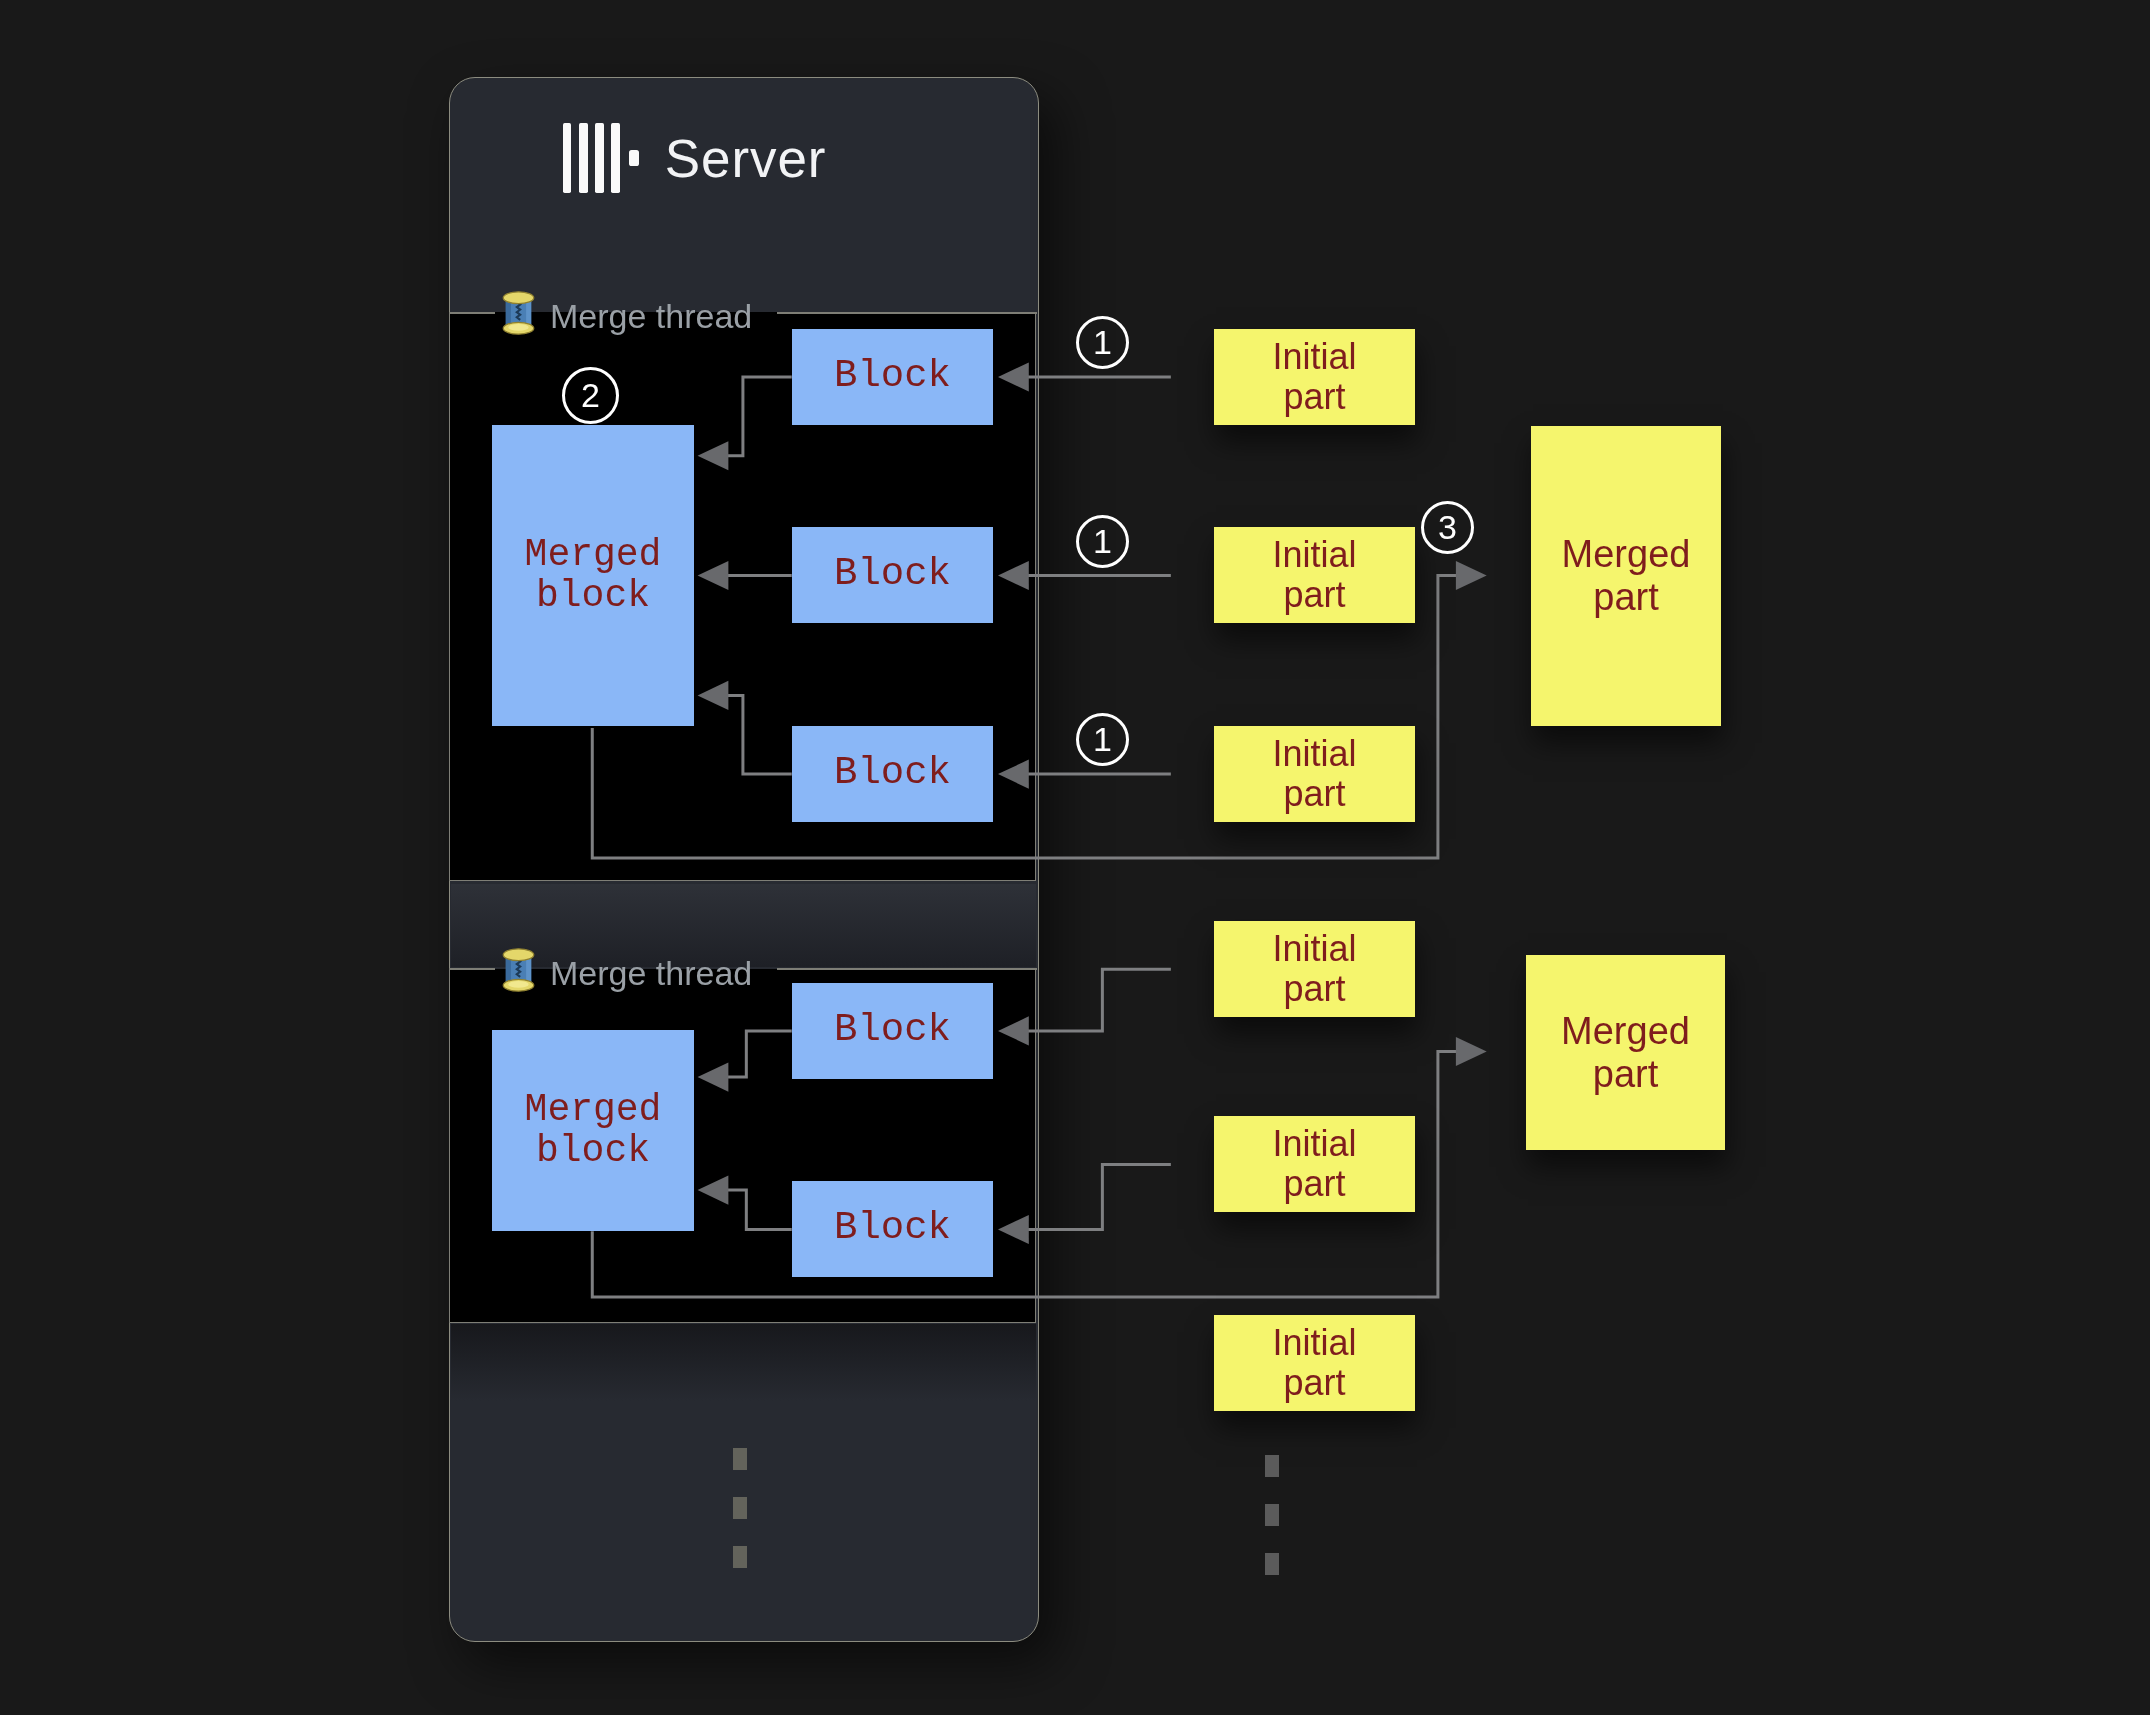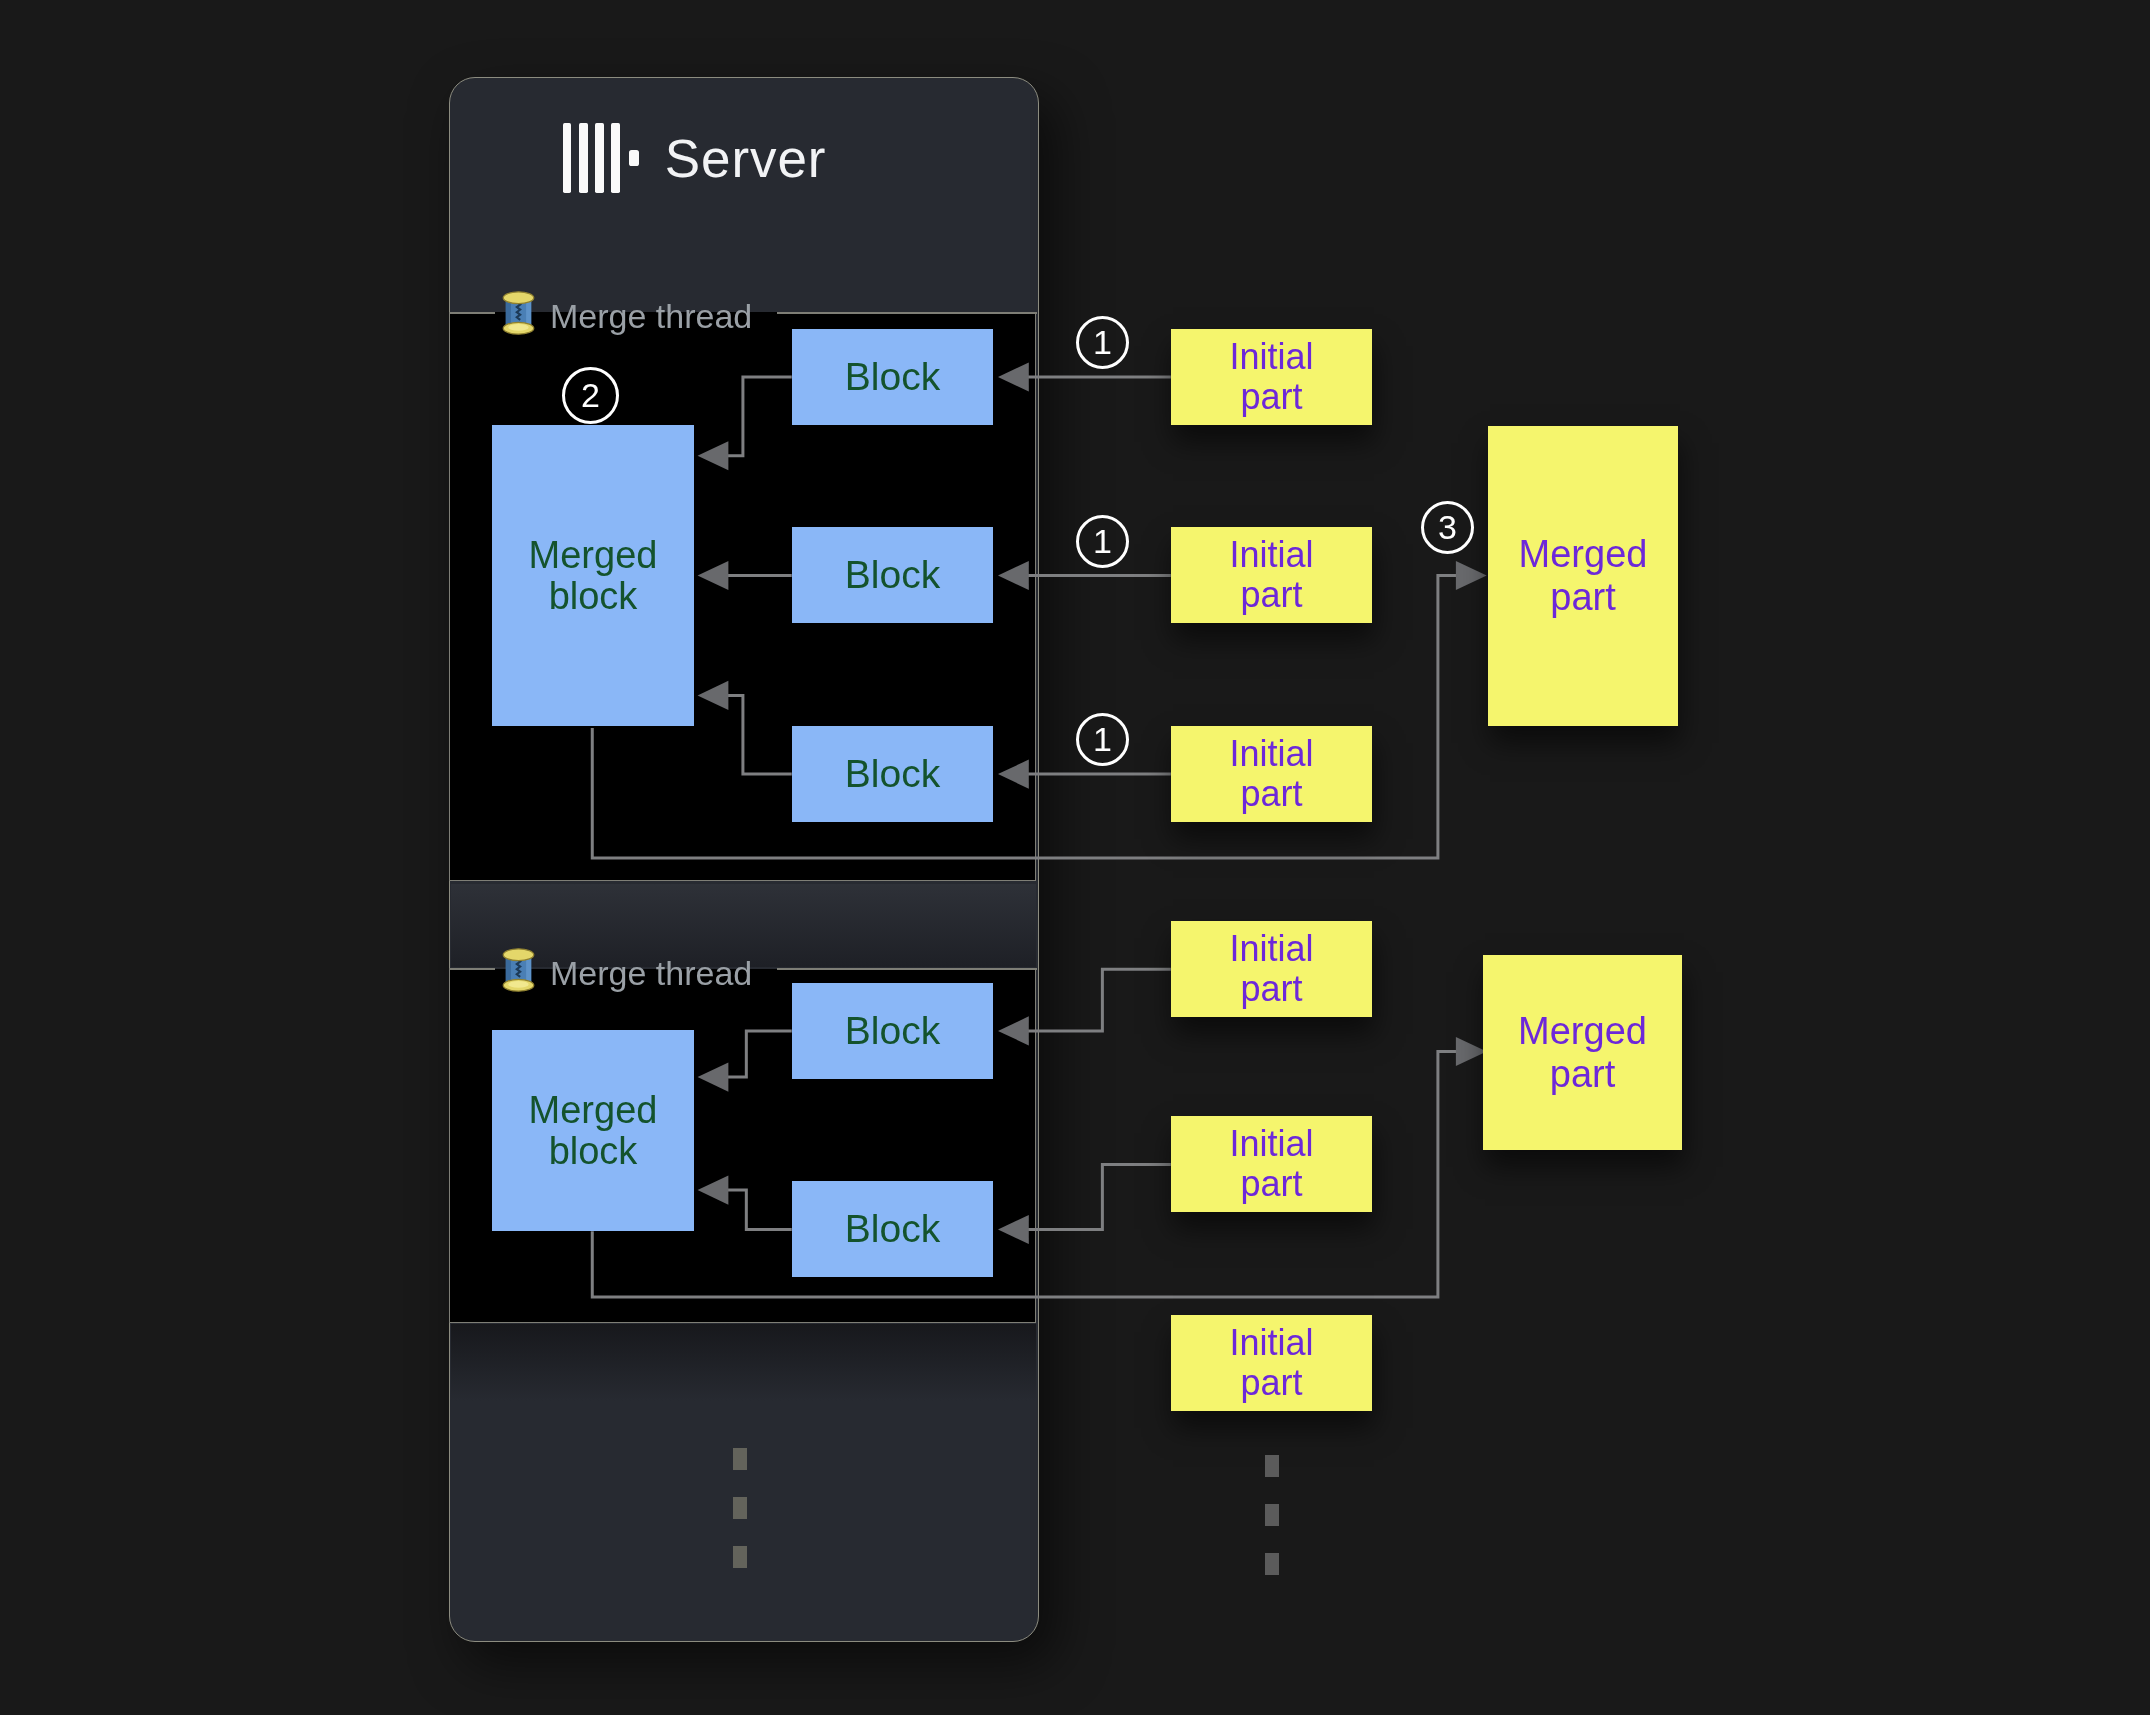--- a/index.html
+++ b/index.html
@@ -39,31 +39,32 @@
     background:#000;
     border:1.7px solid var(--box-border);
     border-top:none;
   }
   .tstub{height:1.7px;background:var(--box-border);}
   .thread-label{
     display:flex;align-items:flex-end;gap:12px;
     color:var(--label);font-size:34px;white-space:nowrap;
   }
   .bluebox{
-    background:var(--blue);color:#14532d;
+    background:var(--blue);color:#7f1d1d;
     display:flex;align-items:center;justify-content:center;text-align:center;
-    font-size:39px;line-height:1.06;
+    font-size:39px;line-height:1.06;font-family:Liberation Mono, monospace;
   }
   .mergedblock{font-size:38px;padding:0 24px;box-sizing:border-box;}
   .yellowbox{
-    background:var(--yellow);color:#6d28d9;
+    background:var(--yellow);color:#7f1d1d;
     display:flex;align-items:center;justify-content:center;text-align:center;
     font-size:36px;line-height:1.12;
     padding:0 36px;box-sizing:border-box;
     box-shadow:1.7px 17px 26px rgba(0,0,0,0.55);
+    margin-left:43px;
   }
   .mergedpart{font-size:38px;padding:0 36px;}
   .circ{
     border:3.4px solid #fff;border-radius:50%;
     color:#fff;display:flex;align-items:center;justify-content:center;
     font-size:34px;background:transparent;box-sizing:border-box;
   }
   .dot{width:13.7px;height:22px;background:#63635b;}
   .dot-b{background:#5b5b5b;}
   svg.wires{position:absolute;left:0;top:0;pointer-events:none;}

